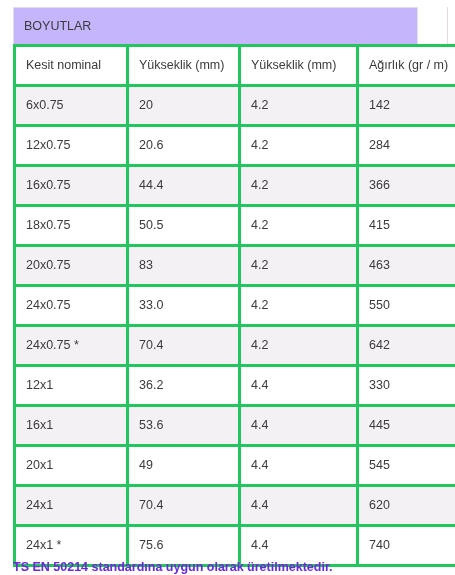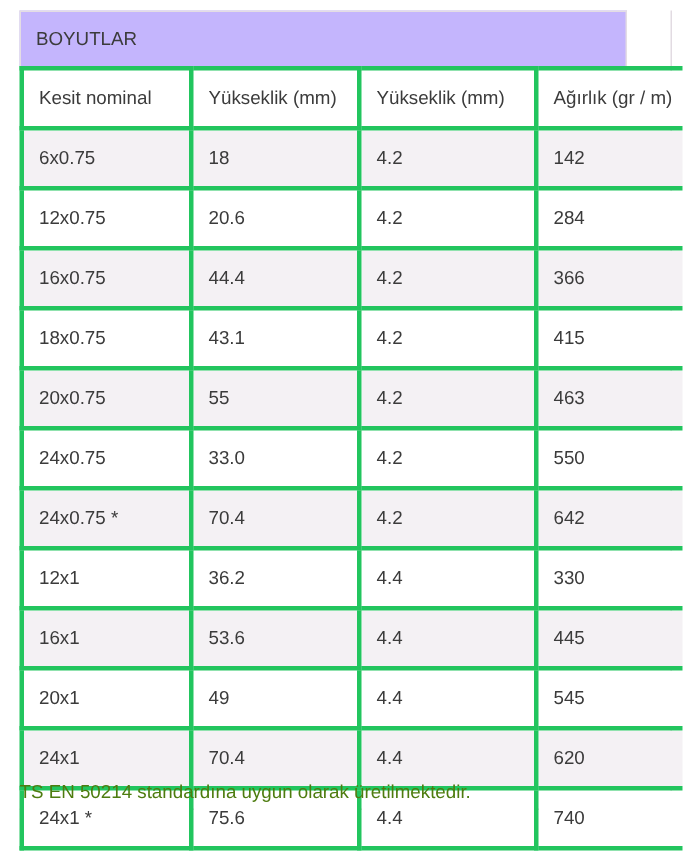--- a/index.html
+++ b/index.html
@@ -92,25 +92,26 @@
   
   .col-nominal { width: 100px; }
   .col-width   { width: 99px;  }
   .col-height  { width: 105px; }
   .col-weight  { width: 101px; }
 
   
   .footnote {
     position: absolute;
     left: 13px;
-    top: 520px;
+    top: 559px;
     font-size: 12.5px;
     line-height: 1.3;
-    color: #4d7c0f;
+    color: #6d28d9;
     white-space: nowrap;
+    font-weight: bold;
   }
 </style>
 </head>
 <body>
 
 <div class="page">
 
   <div class="outer-frame"></div>
 
   <div class="spec-table-wrap">
@@ -120,45 +121,45 @@
         <tr>
           <th class="col-nominal">Kesit nominal</th>
           <th class="col-width">Yükseklik (mm)</th>
           <th class="col-height">Yükseklik (mm)</th>
           <th class="col-weight">Ağırlık (gr / m)</th>
         </tr>
       </thead>
       <tbody>
         <tr>
           <td class="col-nominal">6x0.75</td>
-          <td class="col-width">18</td>
+          <td class="col-width">20</td>
           <td class="col-height">4.2</td>
           <td class="col-weight">142</td>
         </tr>
         <tr>
           <td class="col-nominal">12x0.75</td>
           <td class="col-width">20.6</td>
           <td class="col-height">4.2</td>
           <td class="col-weight">284</td>
         </tr>
         <tr>
           <td class="col-nominal">16x0.75</td>
           <td class="col-width">44.4</td>
           <td class="col-height">4.2</td>
           <td class="col-weight">366</td>
         </tr>
         <tr>
           <td class="col-nominal">18x0.75</td>
-          <td class="col-width">43.1</td>
+          <td class="col-width">50.5</td>
           <td class="col-height">4.2</td>
           <td class="col-weight">415</td>
         </tr>
         <tr>
           <td class="col-nominal">20x0.75</td>
-          <td class="col-width">55</td>
+          <td class="col-width">83</td>
           <td class="col-height">4.2</td>
           <td class="col-weight">463</td>
         </tr>
         <tr>
           <td class="col-nominal">24x0.75</td>
           <td class="col-width">33.0</td>
           <td class="col-height">4.2</td>
           <td class="col-weight">550</td>
         </tr>
         <tr>

